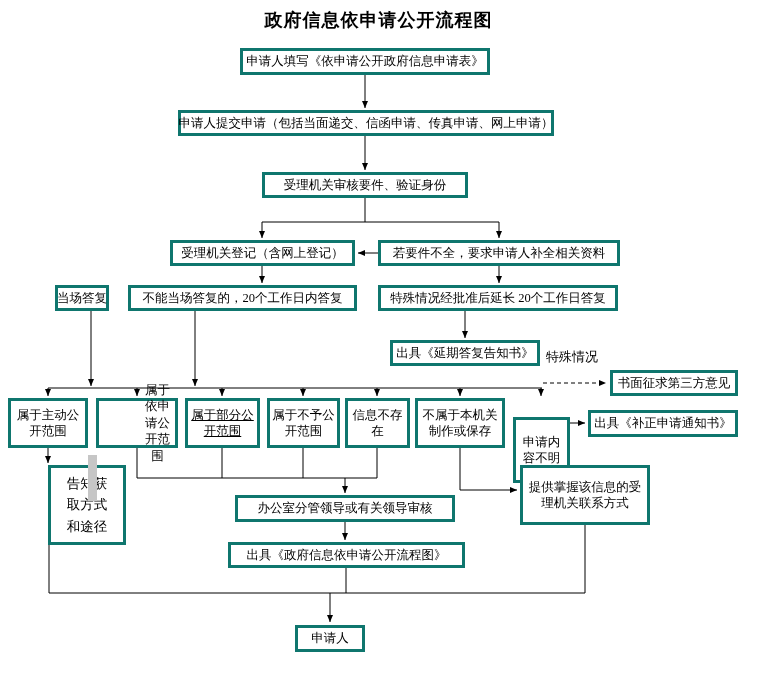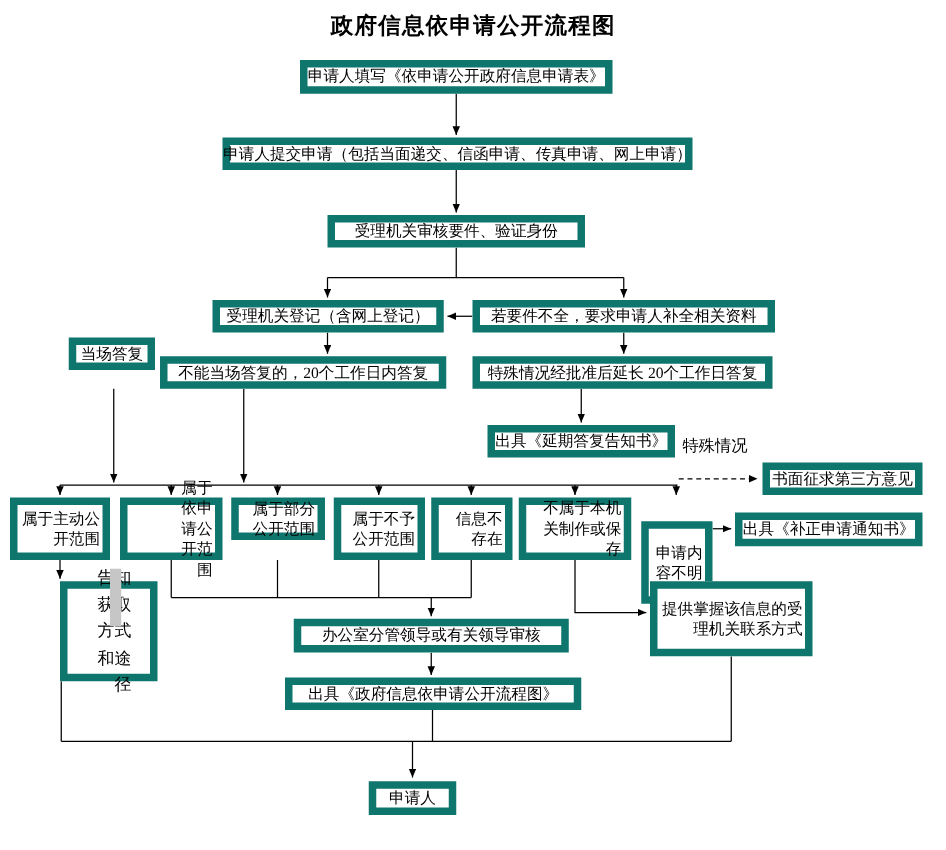--- a/index.html
+++ b/index.html
@@ -2,23 +2,23 @@
 <html><head>
 <meta charset="utf-8">
 <style>
   * { margin:0; padding:0; box-sizing:border-box; }
   html,body { background:#ffffff; }
   body { font-family:"Liberation Serif","DejaVu Serif",serif; color:#000; }
   .canvas { position:relative; width:757px; height:680px; background:#fff; overflow:hidden; }
   .chart-title { position:absolute; left:0; top:8px; width:757px; text-align:center;
                  font-size:18px; font-weight:bold; letter-spacing:1px; }
   svg.connectors { position:absolute; left:0; top:0; }
-  .node { position:absolute; border:6px solid #0f766e; background:#fff;
+  .node { position:absolute; border:3px solid #0f766e; background:#fff;
           display:flex; align-items:center; justify-content:center;
-          text-align:right; font-size:12.5px; line-height:1.32; padding:0 2px; }
+          text-align:center; font-size:12.5px; line-height:1.32; padding:0 2px; }
   .nowrap { white-space:nowrap; }
   .float-label { position:absolute; font-size:13px; white-space:nowrap; }
   .artifact { position:absolute; background:#c6c6c6; }
 </style>
 </head>
 <body>
 
 <div class="canvas">
 
   <div class="chart-title">政府信息依申请公开流程图</div>
@@ -67,29 +67,29 @@
       <line x1="330" y1="593" x2="330" y2="622" marker-end="url(#arw)"></line>
       <line x1="543" y1="383" x2="606" y2="383" stroke-dasharray="4 3" marker-end="url(#arw)"></line>
     </g>
   </svg>
 
   <div class="node nowrap" style="left:240px; top:48px;  width:250px; height:27px;">申请人填写《依申请公开政府信息申请表》</div>
   <div class="node nowrap" style="left:178px; top:110px; width:376px; height:26px;">申请人提交申请（包括当面递交、信函申请、传真申请、网上申请）</div>
   <div class="node nowrap" style="left:262px; top:172px; width:206px; height:26px;">受理机关审核要件、验证身份</div>
   <div class="node nowrap" style="left:170px; top:240px; width:185px; height:26px;">受理机关登记（含网上登记）</div>
   <div class="node nowrap" style="left:378px; top:240px; width:242px; height:26px;">若要件不全，要求申请人补全相关资料</div>
-  <div class="node nowrap" style="left:55px;  top:270px; width:69px;  height:26px;">当场答复</div>
+  <div class="node nowrap" style="left:55px;  top:285px; width:54px;  height:26px;">当场答复</div>
   <div class="node nowrap" style="left:128px; top:285px; width:229px; height:26px;">不能当场答复的，20个工作日内答复</div>
   <div class="node nowrap" style="left:378px; top:285px; width:240px; height:26px;">特殊情况经批准后延长 20个工作日答复</div>
   <div class="node nowrap" style="left:390px; top:340px; width:150px; height:26px;">出具《延期答复告知书》</div>
   <div class="node nowrap" style="left:610px; top:370px; width:128px; height:26px;">书面征求第三方意见</div>
 
   <div class="node" style="left:8px;   top:398px; width:80px; height:50px;">属于主动公开范围</div>
   <div class="node" style="left:96px;  top:398px; width:82px; height:50px;padding-left:43px;">属于依申请公开范围</div>
-  <div class="node" style="left:185px; top:398px; width:75px; height:34px;">属于部分公开范围</div>
+  <div class="node" style="left:185px; top:398px; width:75px; height:50px;text-decoration:underline;">属于部分公开范围</div>
   <div class="node" style="left:267px; top:398px; width:73px; height:50px;">属于不予公开范围</div>
   <div class="node" style="left:345px; top:398px; width:65px; height:50px;">信息不存在</div>
   <div class="node" style="left:415px; top:398px; width:90px; height:50px;">不属于本机关制作或保存</div>
   <div class="node" style="left:513px; top:398px; width:57px; height:66px;margin-top:19px;">申请内容不明</div>
 
   <div class="node nowrap" style="left:588px; top:410px; width:150px; height:27px;">出具《补正申请通知书》</div>
 
   <div class="node" style="left:10px; top:465px; width:78px; height:80px; padding:0 15px; font-size:13.5px; line-height:1.6;margin-left:38px;">告知获取方式和途径</div>
 
   <div class="node nowrap" style="left:235px; top:495px; width:220px; height:27px;">办公室分管领导或有关领导审核</div>

